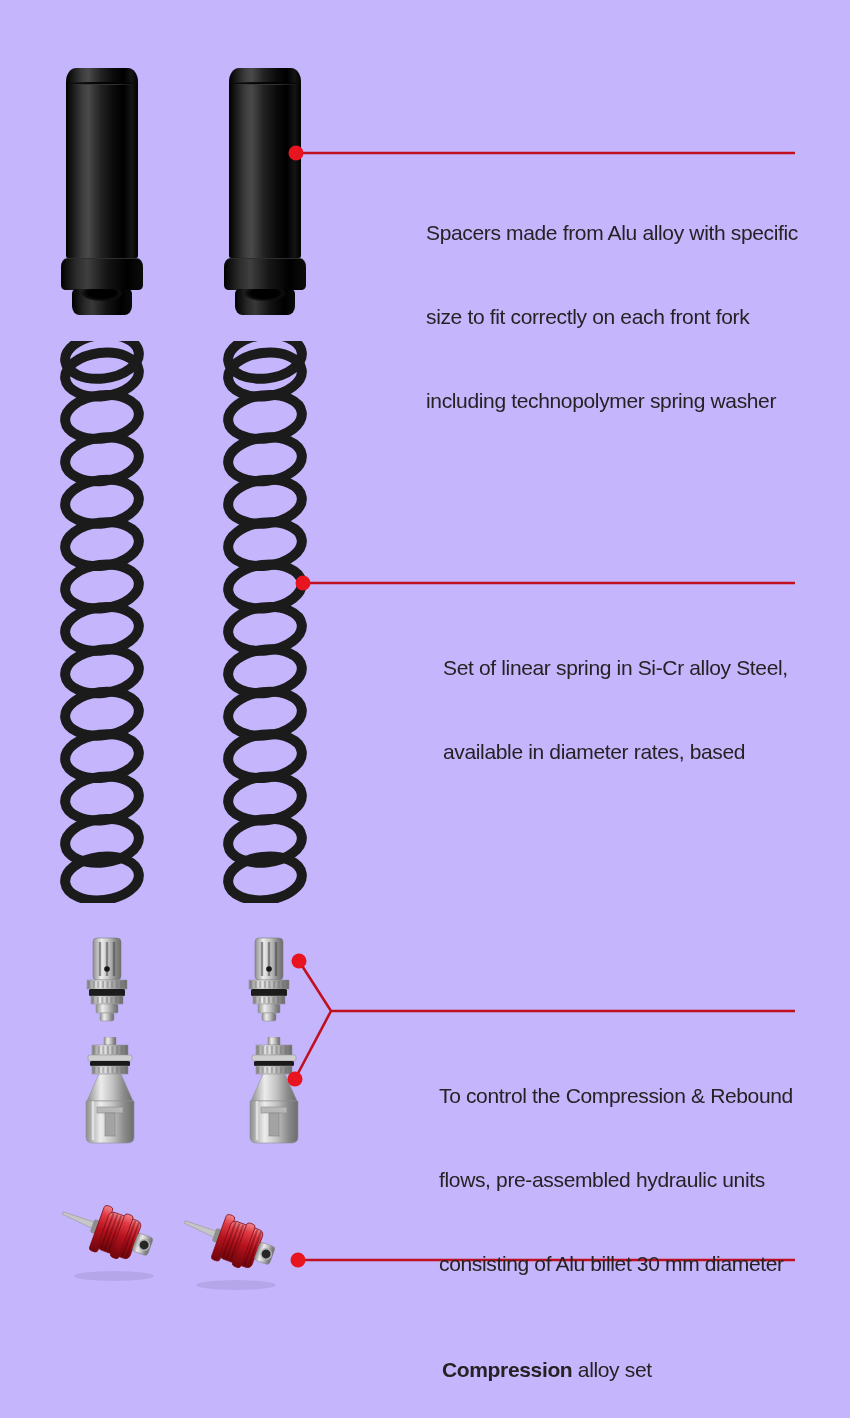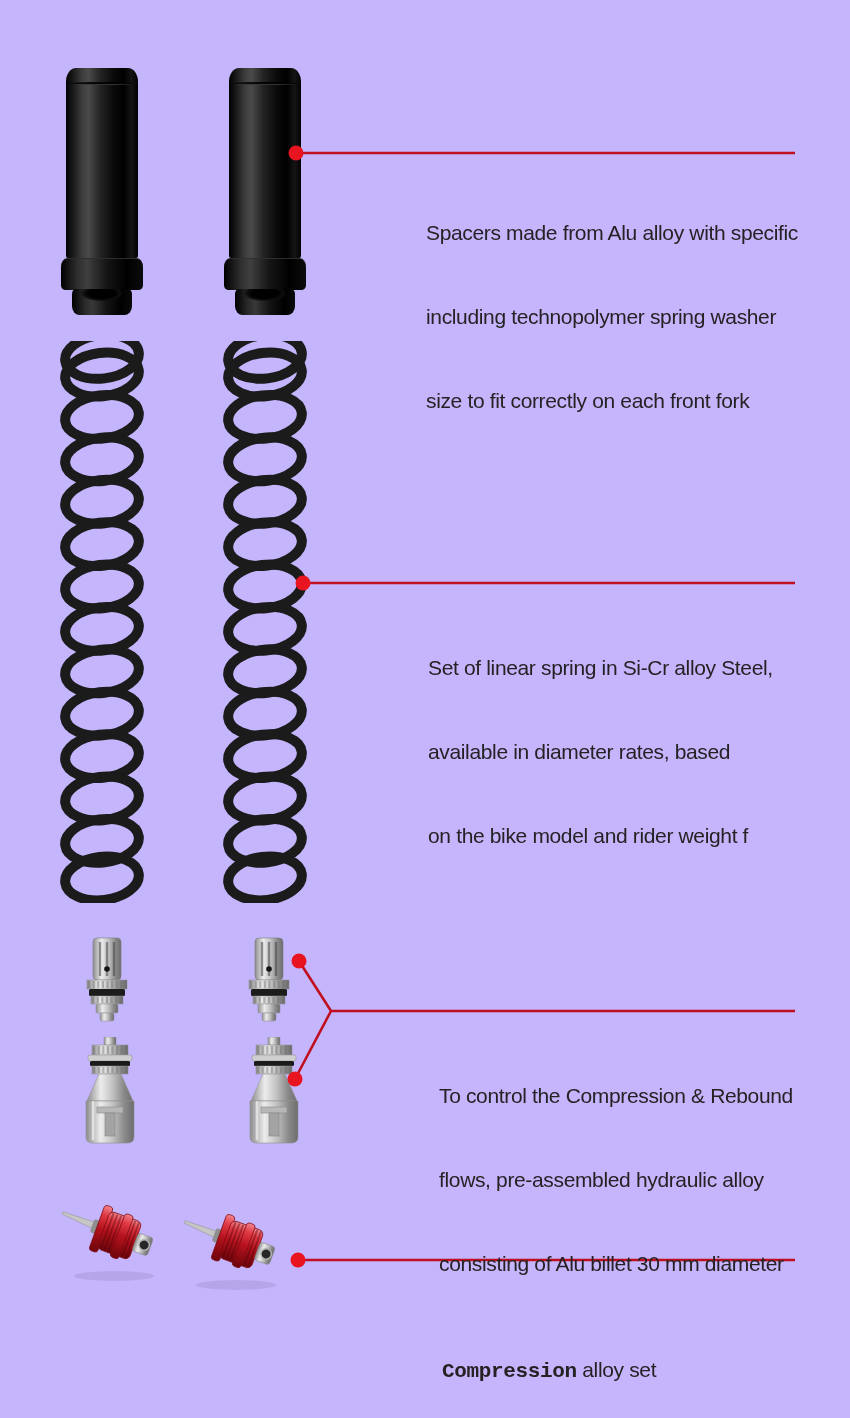--- a/index.html
+++ b/index.html
@@ -1,21 +1,21 @@
 <!DOCTYPE html>
 <html><head>
 <meta charset="utf-8">
 <style>
   html,body{margin:0;padding:0;background:#fff;}
   .canvas{position:relative;width:850px;height:1418px;background:#c4b5fd;overflow:hidden;
           font-family:"Liberation Sans",sans-serif;padding-left:44px;}
   
   .note{position:absolute;font:400 21px/28px "Liberation Sans",sans-serif;
         letter-spacing:-0.35px;color:#262223;white-space:pre-wrap;}
-  .note .bold{font-weight:700;font-family:Liberation Mono, monospace;}
+  .note .bold{font-weight:700;}
   
   .overlay{position:absolute;left:0;top:0;pointer-events:none;}
   
   .spacer{position:absolute;width:76px;height:247px;}
   .spacer .body{position:absolute;top:0;left:2px;right:2px;height:190px;
      border-radius:10px 10px 2px 2px / 14px 14px 2px 2px;
      background:linear-gradient(90deg,#000 0%,#151515 8%,#3c3c3c 22%,#4a4a4a 31%,#232323 48%,#0a0a0a 66%,#000 80%,#141414 91%,#020202 100%);}
   .spacer .groove{position:absolute;top:14px;left:4px;right:4px;height:2px;
      background:rgba(0,0,0,.85);border-bottom:1px solid rgba(110,110,110,.45);border-radius:50%;}
   .spacer .collar{position:absolute;top:190px;left:-3px;right:-3px;height:31px;
@@ -165,33 +165,32 @@
       <circle cx="296" cy="153" r="7.5" fill="#e8141f"></circle>
       <circle cx="303" cy="583" r="7.5" fill="#e8141f"></circle>
       <circle cx="299" cy="961" r="7.5" fill="#e8141f"></circle>
       <circle cx="295" cy="1079" r="7.5" fill="#e8141f"></circle>
       <circle cx="298" cy="1260" r="7.5" fill="#e8141f"></circle>
     </g>
   </svg>
 
   <div class="note" style="left:426px;top:163px;">
     <div>Spacers made from Alu alloy with specific</div>
+    <div>size to fit correctly on each front fork</div>
     <div>including technopolymer spring washer</div>
-    <div>size to fit correctly on each front fork</div>
   </div>
 
-  <div class="note" style="left:428px;top:598px;">
+  <div class="note" style="left:443px;top:598px;">
     <div>Set of linear spring in Si-Cr alloy Steel,</div>
     <div>available in diameter rates, based</div>
-    <div>on the bike model and rider weight f</div>
   </div>
 
   <div class="note" style="left:439px;top:1026px;">
     <div>To control the Compression &amp; Rebound</div>
-    <div>flows, pre-assembled hydraulic alloy</div>
+    <div>flows, pre-assembled hydraulic units</div>
     <div>consisting of Alu billet 30 mm diameter</div>
   </div>
 
   <div class="note" style="left:442px;top:1300px;">
     <div><span class="bold">Compression</span><span> alloy set</span></div>
     
     
     
   </div>
 

